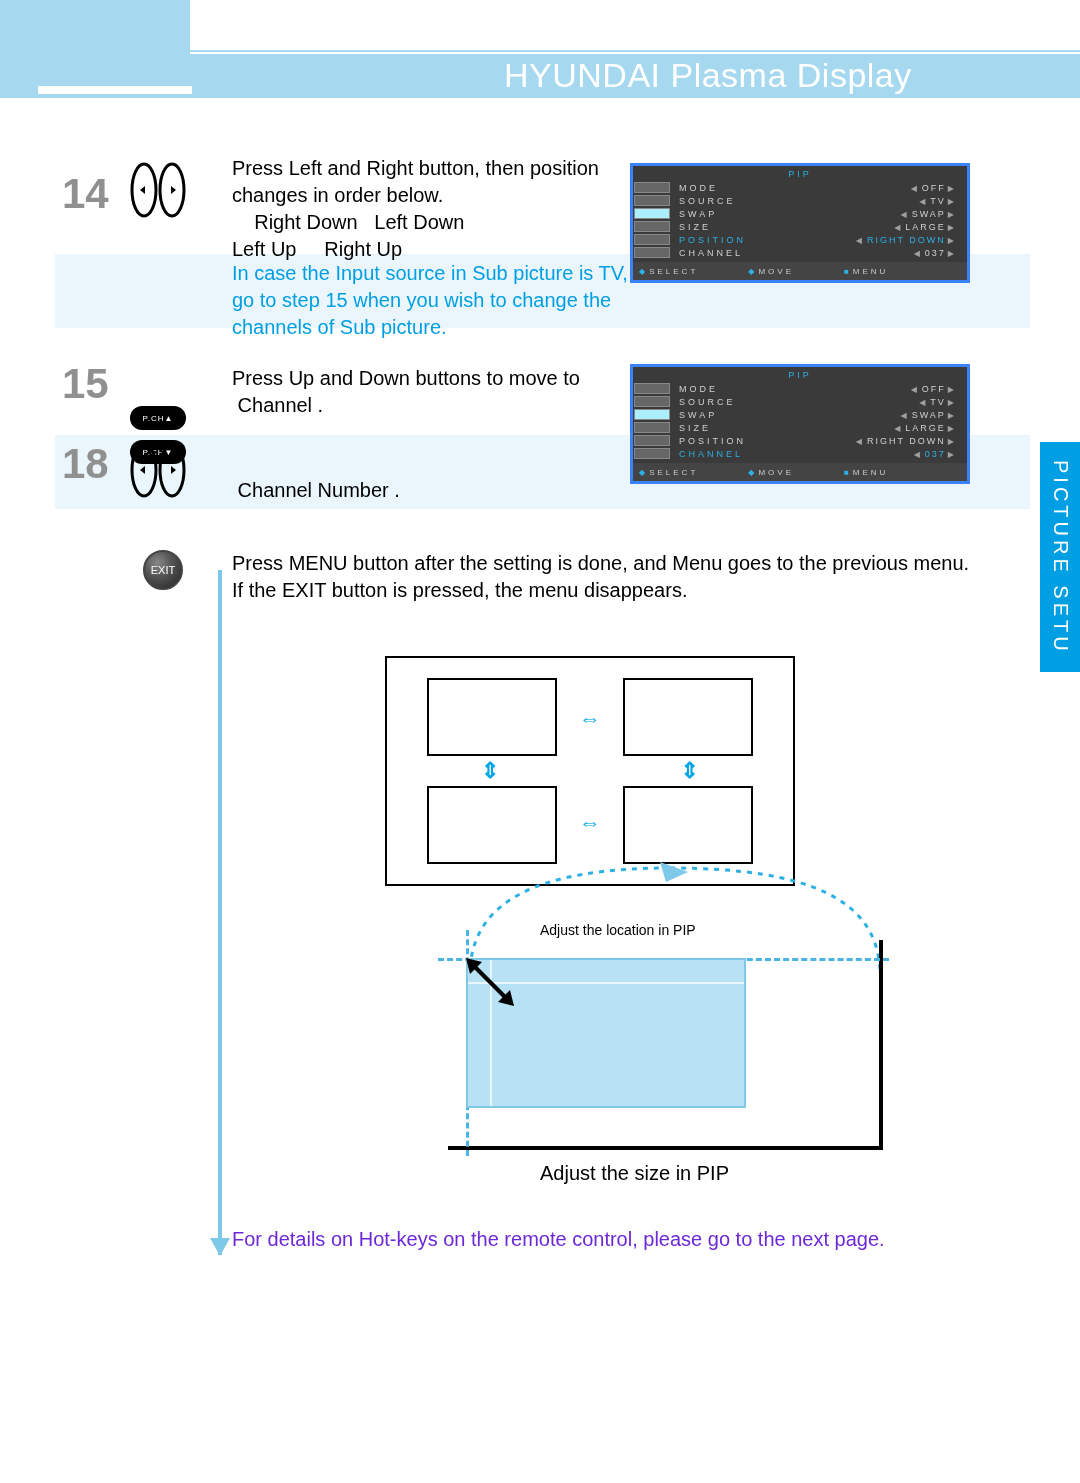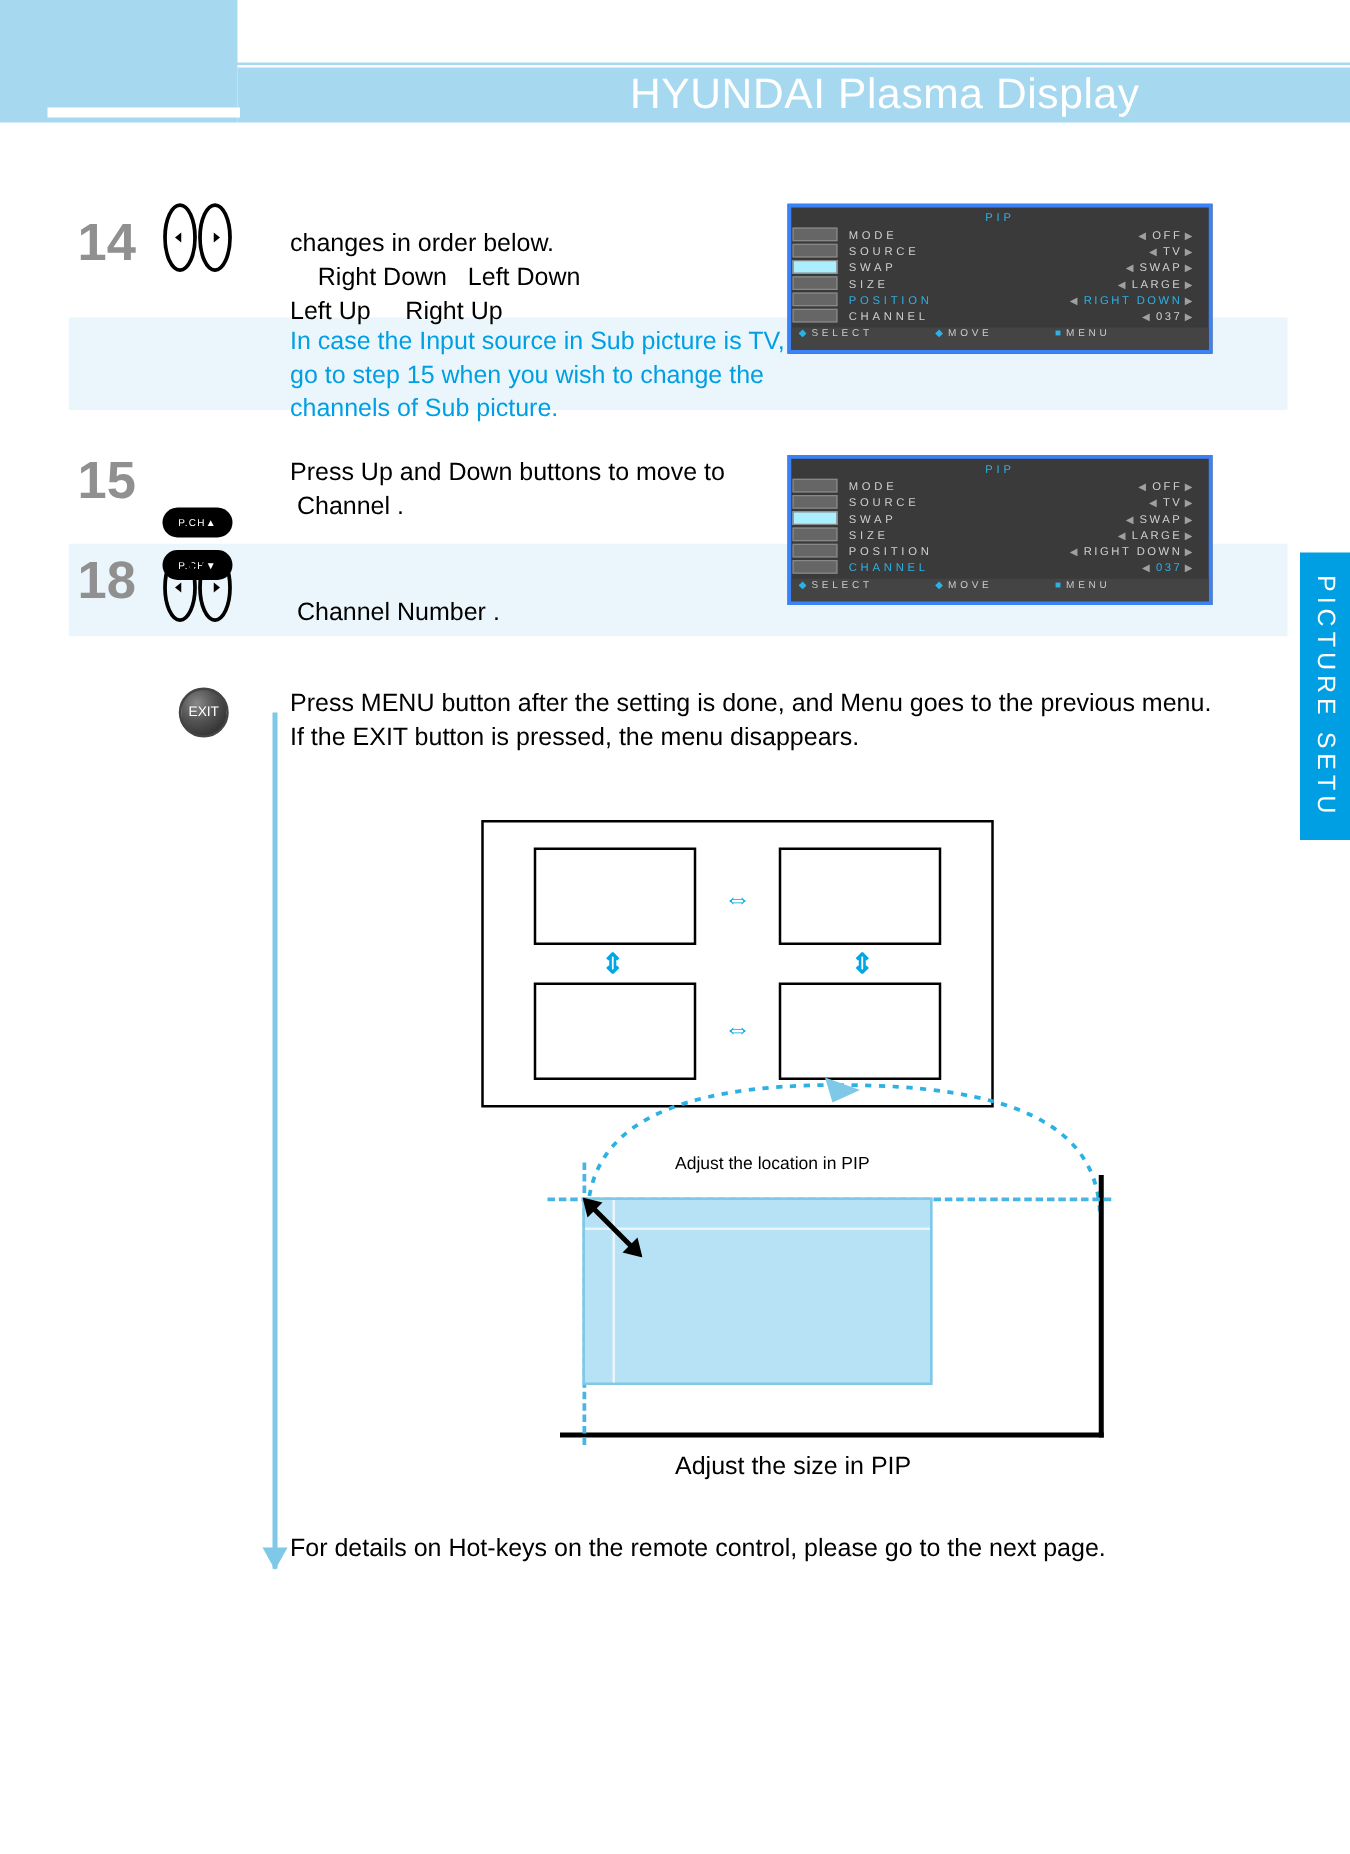--- a/index.html
+++ b/index.html
@@ -94,21 +94,21 @@
 
   
   .col {
     position:absolute; left:232px; width:390px; line-height:1.35;
   }
   .c14a{ top:155px; }
   .c14b{ top:260px; width:400px; color:#009fe3; }
   .c15{ top:365px; }
   .c16{ top:450px; }
   .cExit{ top:550px; width:770px; }
-  .cHot{ top:1226px; width:770px; color:#000000; }
+  .cHot{ top:1226px; width:770px; color:#6d28d9; }
 
   
   .osd {
     position:absolute; width:340px; height:120px; background:#3a3a3a;
     border:3px solid #3b82f6; font-family:Arial,Helvetica,sans-serif;
   }
   .osd1{ left:630px; top:163px; }
   .osd2{ left:630px; top:364px; }
   .osd-title{
     text-align:center; color:#2db0e4; font-size:9px; letter-spacing:3px; padding:3px 0 2px;
@@ -126,21 +126,21 @@
   .osd-rows{ flex:1; padding:0 8px;text-align:center; }
   .osd-row{
     display:flex; justify-content:space-between; align-items:center;
     font-size:9px; color:#d0d0d0; letter-spacing:3px; height:13px;
   }
   .osd-row .val{ letter-spacing:2px; }
   .osd-row.hl{ color:#2db0e4; }
   .osd-row .car{ font-size:8px; color:#a0a0a0; padding:0 2px; }
   .osd-foot{
     position:absolute; bottom:0; left:0; right:0; height:18px; background:#444;
-    display:flex; color:#ccc; font-size:8px; letter-spacing:3px;
+    display:flex; align-items:center; color:#ccc; font-size:8px; letter-spacing:3px;
     padding:0 6px; gap:50px;
   }
   .osd-foot span.dot{ color:#2db0e4; margin-right:4px; letter-spacing:0;}
 
   
   .diag-pos {
     position:absolute; left:385px; top:656px; width:410px; height:230px;
     border:2px solid #000;
   }
   .pip-box { position:absolute; width:130px; height:78px; border:2px solid #000; background:#fff;}
@@ -230,21 +230,21 @@
   <svg viewBox="0 0 60 60">
     <ellipse cx="16" cy="30" rx="12" ry="26" fill="none" stroke="#000" stroke-width="3"></ellipse>
     <ellipse cx="44" cy="30" rx="12" ry="26" fill="none" stroke="#000" stroke-width="3"></ellipse>
     <polygon points="12,30 17,26 17,34" fill="#000"></polygon>
     <polygon points="48,30 43,26 43,34" fill="#000"></polygon>
   </svg>
 </div>
 <div class="exit-btn">EXIT</div>
 
 <div class="col c14a">
-  <br>
+  <span>Press Left and Right button, then position</span><br>
   <span>changes in order below.</span><br>
   &nbsp;&nbsp;&nbsp;&nbsp;<span>Right Down</span>&nbsp;&nbsp;
   <span>Left Down</span><br>
   <span>Left Up</span>&nbsp;&nbsp;&nbsp;&nbsp;
   <span>Right Up</span>
 </div>
 <div class="col c14b">
   <span>In case the Input source in Sub picture is TV,</span><br>
   <span>go to step 15 when you wish to change the</span><br>
   <span>channels of Sub picture.</span>

